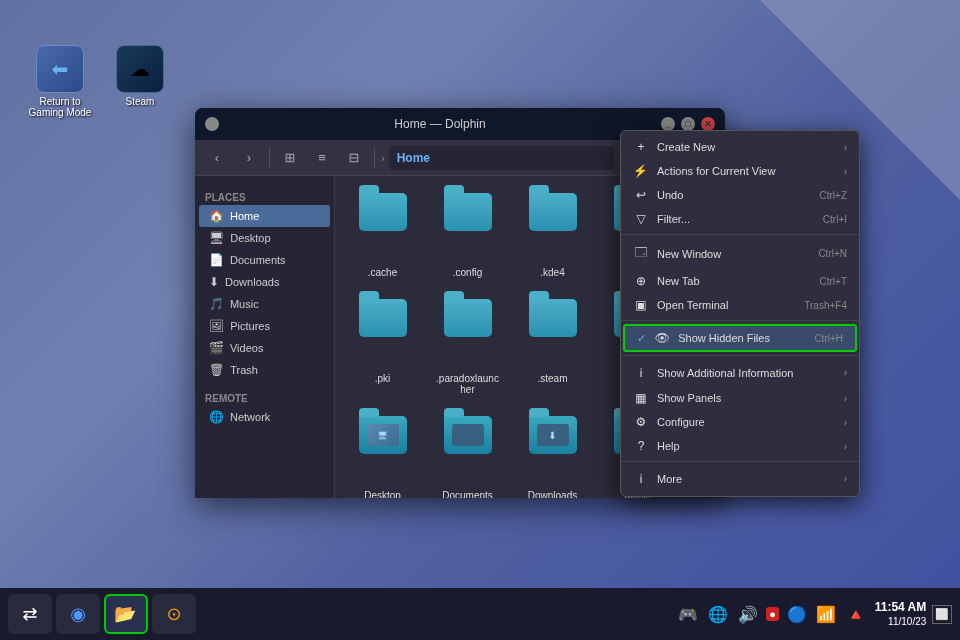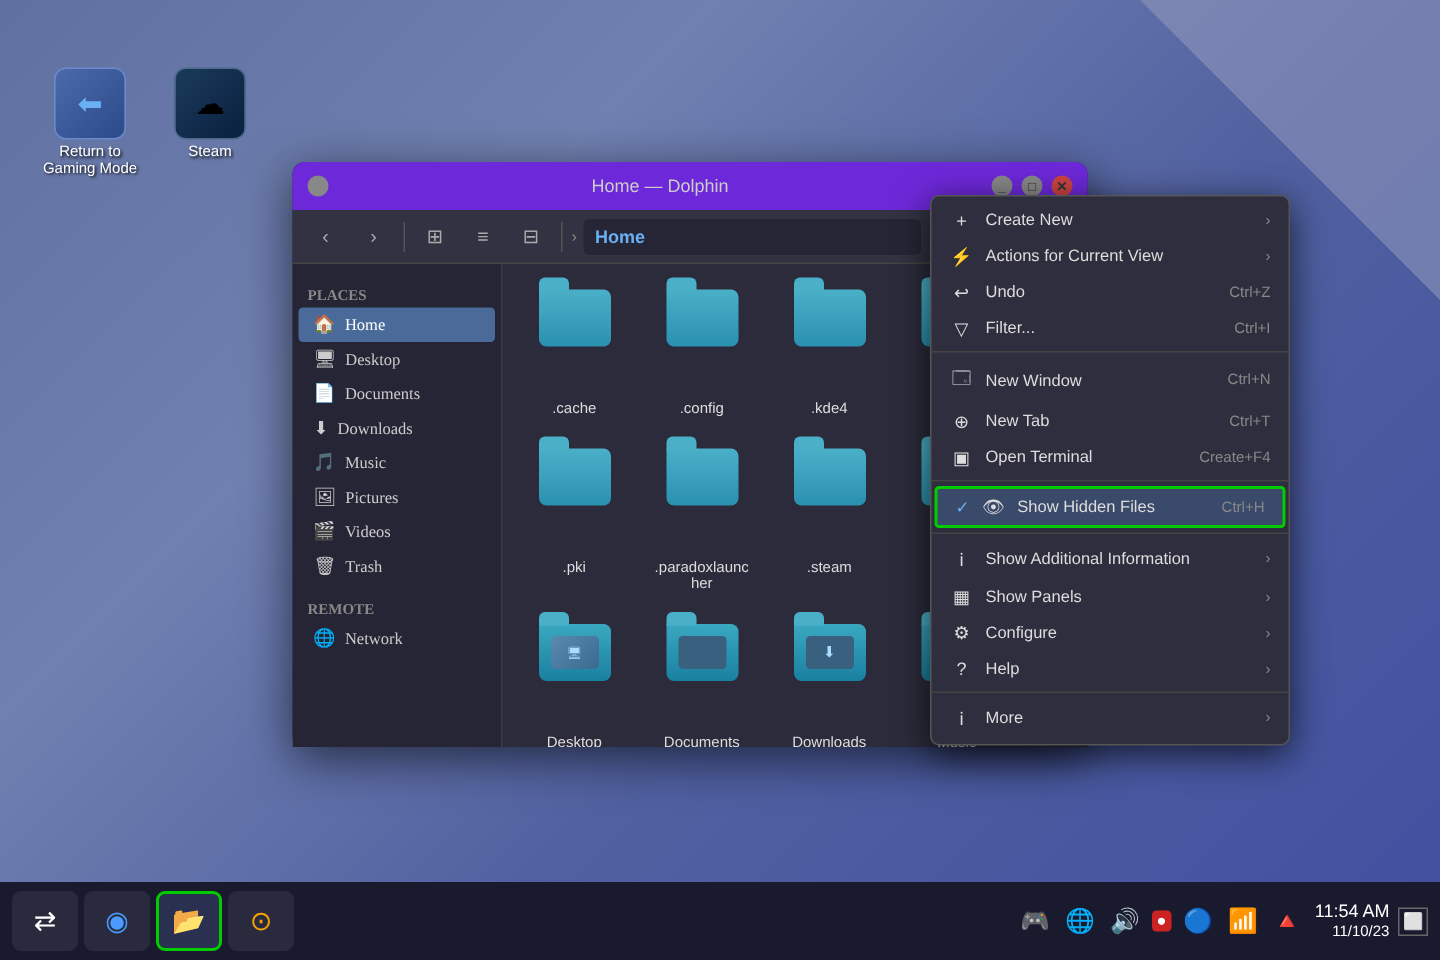--- a/index.html
+++ b/index.html
@@ -92,40 +92,40 @@
     }
     .taskbar-icon {
       font-size: 16px;
       cursor: pointer;
       padding: 2px;
     }
     .taskbar-clock {
       text-align: right;
       line-height: 1.3;
     }
-    .taskbar-clock .time { font-size: 12px; font-weight: normal; }
+    .taskbar-clock .time { font-size: 12px; font-weight: bold; }
     .taskbar-clock .date { font-size: 10px; }
 
     
     .dolphin-window {
       position: absolute;
       top: 108px;
       left: 195px;
       width: 530px;
       height: 390px;
       background: #2b2b3b;
       border-radius: 8px;
       box-shadow: 0 8px 32px rgba(0,0,0,0.6);
       display: flex;
       flex-direction: column;
       z-index: 10;
     }
     .dolphin-titlebar {
       height: 32px;
-      background: #6d28d9;
+      background: #0f172a;
       border-radius: 8px 8px 0 0;
       display: flex;
       align-items: center;
       padding: 0 10px;
       justify-content: space-between;
     }
     .dolphin-title {
       color: #ccc;
       font-size: 12px;
       flex: 1;
@@ -223,21 +223,20 @@
       overflow: hidden;
     }
 
     
     .sidebar {
       width: 140px;
       background: #252535;
       padding: 8px 0;
       overflow-y: auto;
       border-right: 1px solid #3a3a4a;
-      font-family: Liberation Serif, serif;
     }
     .sidebar-section {
       padding: 4px 0;
     }
     .sidebar-section-title {
       color: #888;
       font-size: 10px;
       padding: 4px 10px 2px;
       font-weight: bold;
       text-transform: uppercase;
@@ -663,21 +662,21 @@
         <span class="menu-item-icon">⊕</span>
         <span>New Tab</span>
       </div>
       <span class="menu-item-shortcut">Ctrl+T</span>
     </div>
     <div class="menu-item">
       <div class="menu-item-left">
         <span class="menu-item-icon">▣</span>
         <span>Open Terminal</span>
       </div>
-      <span class="menu-item-shortcut">Create+F4</span>
+      <span class="menu-item-shortcut">Trash+F4</span>
     </div>
     <div class="menu-separator"></div>
 
     <div class="menu-item show-hidden-highlight" style="background:#3a4a6a;">
       <div class="menu-item-left">
         <span class="menu-check">✓</span>
         <span class="menu-item-icon">👁</span>
         <span>Show Hidden Files</span>
       </div>
       <span class="menu-item-shortcut">Ctrl+H</span>

